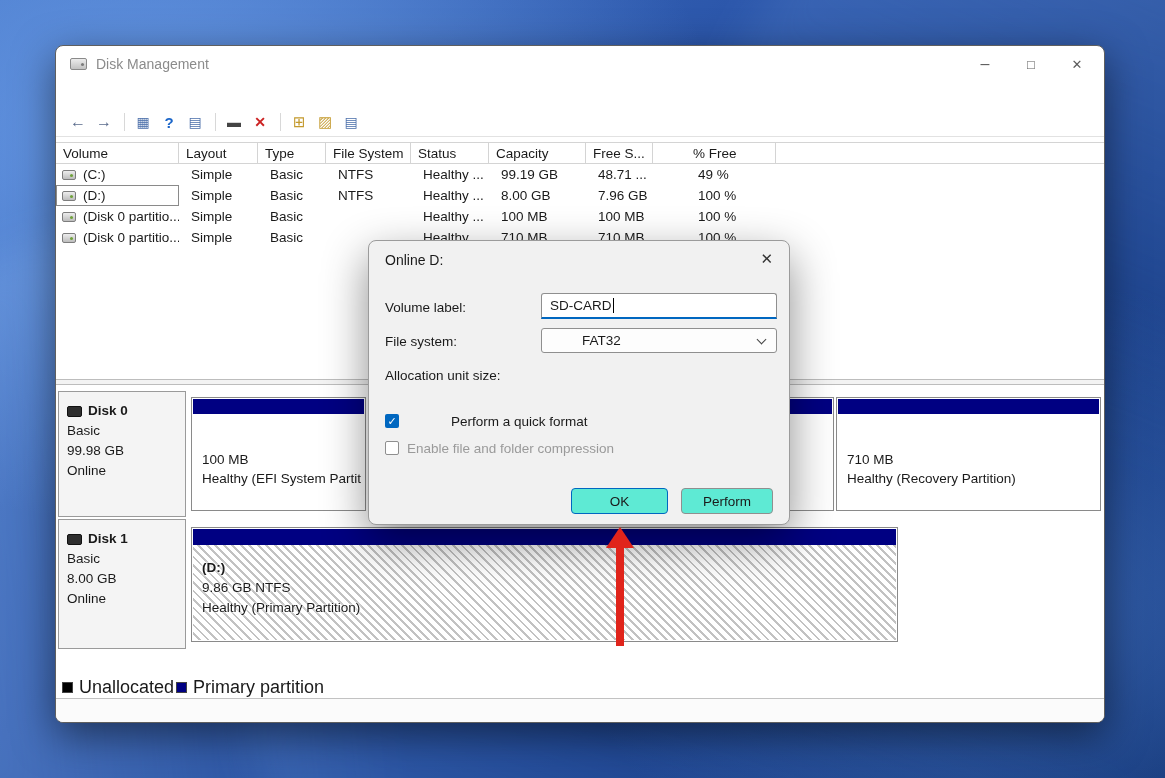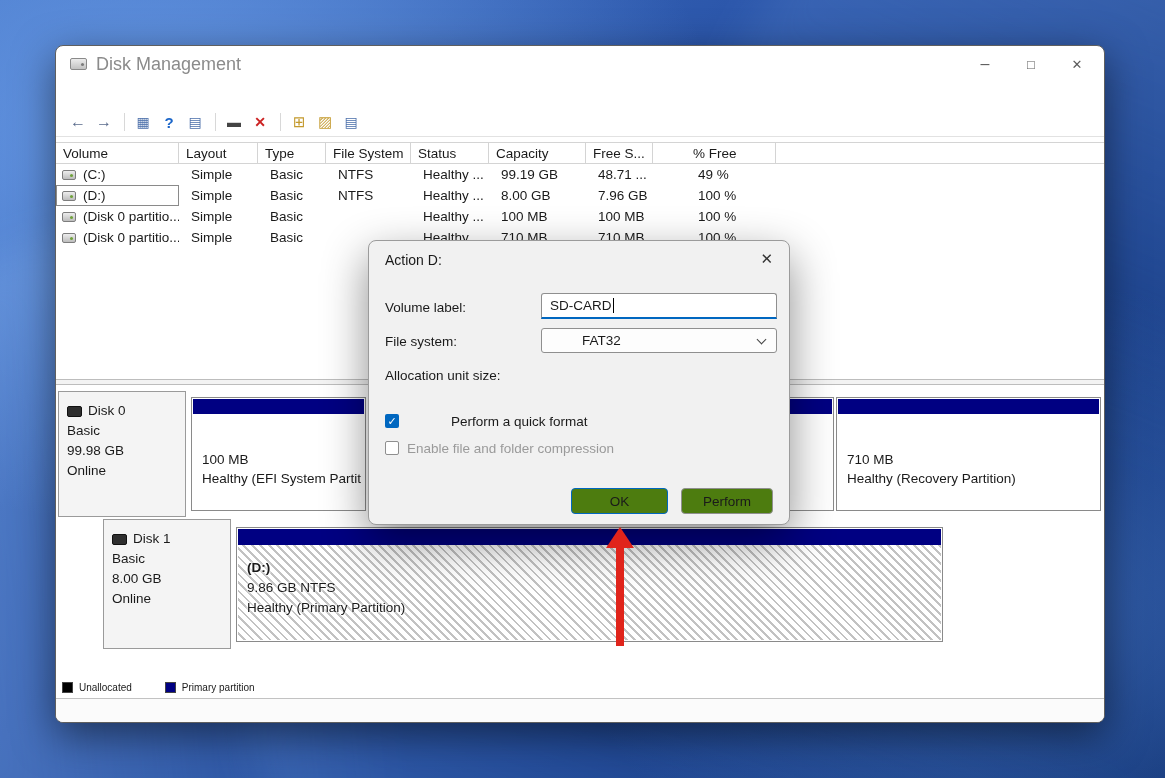--- a/index.html
+++ b/index.html
@@ -26,21 +26,21 @@
 
   
   .window { position:absolute; left:55px; top:45px; width:1050px; height:678px;
     background:#fff; border:1px solid #5f5f5f; border-radius:8px;
     box-shadow:0 12px 40px rgba(0,0,0,.5); z-index:1; overflow:hidden; }
 
   .titlebar { position:absolute; left:0; top:0; right:0; height:36px; display:flex; align-items:center; padding-left:14px; }
   .app-ico { width:17px; height:12px; border:1px solid #8a8a8a; border-radius:2px;
     background:linear-gradient(#ececec,#c2c2c2); position:relative; margin-right:9px; flex:none; }
   .app-ico::after { content:""; position:absolute; right:2px; top:4px; width:3px; height:3px; border-radius:50%; background:#7b7b7b; }
-  .title-text { font-size:18px; color:#8b8b8b; }
+  .title-text { font-size:14px; color:#8b8b8b; }
   .win-controls { position:absolute; right:4px; top:0; height:36px; display:flex; }
   .win-btn { width:46px; height:36px; display:flex; align-items:center; justify-content:center; color:#5c5c5c; font-size:13px; }
 
   .menubar { position:absolute; left:0; top:36px; right:0; height:26px; display:flex; align-items:center;
     padding-left:8px; border-bottom:1px solid #ececec; }
   .menu-item { padding:0 10px; font-size:14px; color:#151515; }
 
   .toolbar { position:absolute; left:0; top:62px; right:0; height:29px; display:flex; align-items:center;
     padding-left:10px; border-bottom:1px solid #e2e2e2; }
   .tb { width:24px; height:22px; display:flex; align-items:center; justify-content:center;
@@ -68,42 +68,42 @@
     background:linear-gradient(#ededed,#bdbdbd); position:relative; }
   .drive-ico::after { content:""; position:absolute; right:2px; top:3px; width:3px; height:3px; border-radius:50%; background:#6fa13a; }
   .focus-cell { box-shadow:inset 0 0 0 1px #8a8a8a; }
 
   .splitter { position:absolute; left:0; top:333px; right:0; height:6px; background:#f3f3f3;
     border-top:1px solid #bdbdbd; border-bottom:1px solid #bdbdbd; }
 
   
   .disk-row { position:absolute; left:0; width:100%; }
   .d0 { top:344px; height:128px; }
-  .d1 { top:472px; height:133px;margin-left:45px; }
+  .d1 { top:472px; height:133px; }
   .disk-panel { position:absolute; left:2px; top:1px; width:128px; background:#f4f4f4;
     border:1px solid #9a9a9a; padding:9px 0 0 8px; font-size:13.5px; line-height:20px; }
   .d0 .disk-panel { height:126px; } .d1 .disk-panel { height:130px; }
-  .disk-name { display:flex; align-items:center; gap:6px; font-weight:normal; }
+  .disk-name { display:flex; align-items:center; gap:6px; font-weight:bold; }
   .disk-ico { width:15px; height:11px; background:#2e2e2e; border:1px solid #111; border-radius:2px; flex:none; }
   .part { position:absolute; border:1px solid #8a8a8a; background:#fff; }
   .d0 .part { top:7px; height:114px; }
   .p1 { left:135px; width:175px; } .p2 { left:312px; width:466px; } .p3 { left:780px; width:265px; }
   .pd1 { left:135px; width:707px; top:9px; height:115px; }
   .pbar { height:15px; background:#000082; margin:1px 1px 0 1px; }
   .pd1 .pbar { height:16px; }
   .ptext { margin-top:36px; padding-left:10px; font-size:13.5px; line-height:19px;
     white-space:nowrap; overflow:hidden; }
   .hatch { position:absolute; left:1px; right:1px; top:17px; bottom:1px;
     background:repeating-linear-gradient(45deg,#ffffff 0 4px,#c2c2c2 4px 6px); }
   .pd1 .ptext { position:relative; margin-top:13px; line-height:20px;
     text-shadow:0 0 3px #fff,0 0 3px #fff,0 0 3px #fff; }
   .pd1 .ptext .bold { font-weight:bold; }
 
   .legend { position:absolute; left:0; top:630px; right:0; height:22px; display:flex; align-items:center;
-    padding-left:6px; gap:33px; font-size:10px; }
+    padding-left:6px; gap:2px; font-size:18px; }
   .leg-item { display:flex; align-items:center; gap:6px; }
   .leg-sq { width:11px; height:11px; border:1px solid #444; flex:none; }
   .sq-black { background:#000000; } .sq-navy { background:#000082; }
 
   .statusbar { position:absolute; left:0; right:0; top:652px; bottom:0;
     border-top:1px solid #c2c2c2; background:#fbfbfb; }
 
   
   .dialog { position:absolute; left:368px; top:240px; width:422px; height:285px; z-index:5;
     background:#f1f1f1; border:1px solid #9b9b9b; border-radius:8px;
@@ -122,21 +122,21 @@
   .sel1 { top:87px;padding-left:40px; } .sel2 { top:121px; }
   .chev { position:absolute; right:11px; top:7px; width:7px; height:7px;
     border-right:1.5px solid #444; border-bottom:1.5px solid #444; transform:rotate(45deg); }
   .cb { position:absolute; left:16px; width:14px; height:14px; border-radius:2px; }
   .cb1 { top:173px; background:#0067c0; color:#fff; font-size:11px; display:flex;
     align-items:center; justify-content:center; }
   .cb2 { top:200px; background:#fff; border:1px solid #8f8f8f; }
   .cb-label { position:absolute; left:38px; }
   .cbl1 { top:173px;margin-left:44px; } .cbl2 { top:200px; }
   .btn { position:absolute; top:247px; height:26px; display:flex; align-items:center; justify-content:center;
-    background:#4d7c0f; border-radius:4px; font-size:13.5px; }
+    background:#5eead4; border-radius:4px; font-size:13.5px; }
   .btn-ok { left:202px; width:97px; border:1.5px solid #0067c0; }
   .btn-cancel { left:312px; width:92px; border:1px solid #8f8f8f; }
 
   
   .arrow-head { position:absolute; left:606px; top:527px; width:0; height:0; z-index:10;
     border-left:14px solid transparent; border-right:14px solid transparent; border-bottom:21px solid #e0241b; }
   .arrow-shaft { position:absolute; left:616px; top:546px; width:8px; height:100px; background:#e0241b; z-index:10; }
 </style>
 </head>
 <body>
@@ -306,21 +306,21 @@
     <div class="leg-item">
       <span class="leg-sq sq-navy"></span>
       <span>Primary partition</span>
     </div>
   </div>
 
   <div class="statusbar"></div>
 </div>
 
 <div class="dialog">
-  <div class="dlg-title">Action D:</div>
+  <div class="dlg-title">Online D:</div>
   <div class="dlg-close">✕</div>
 
   <div class="f-label fl1">Volume label:</div>
   <div class="input">
     <span>SD-CARD</span>
     <span class="caret"></span>
   </div>
 
   <div class="f-label fl2">File system:</div>
   <div class="select sel1">

